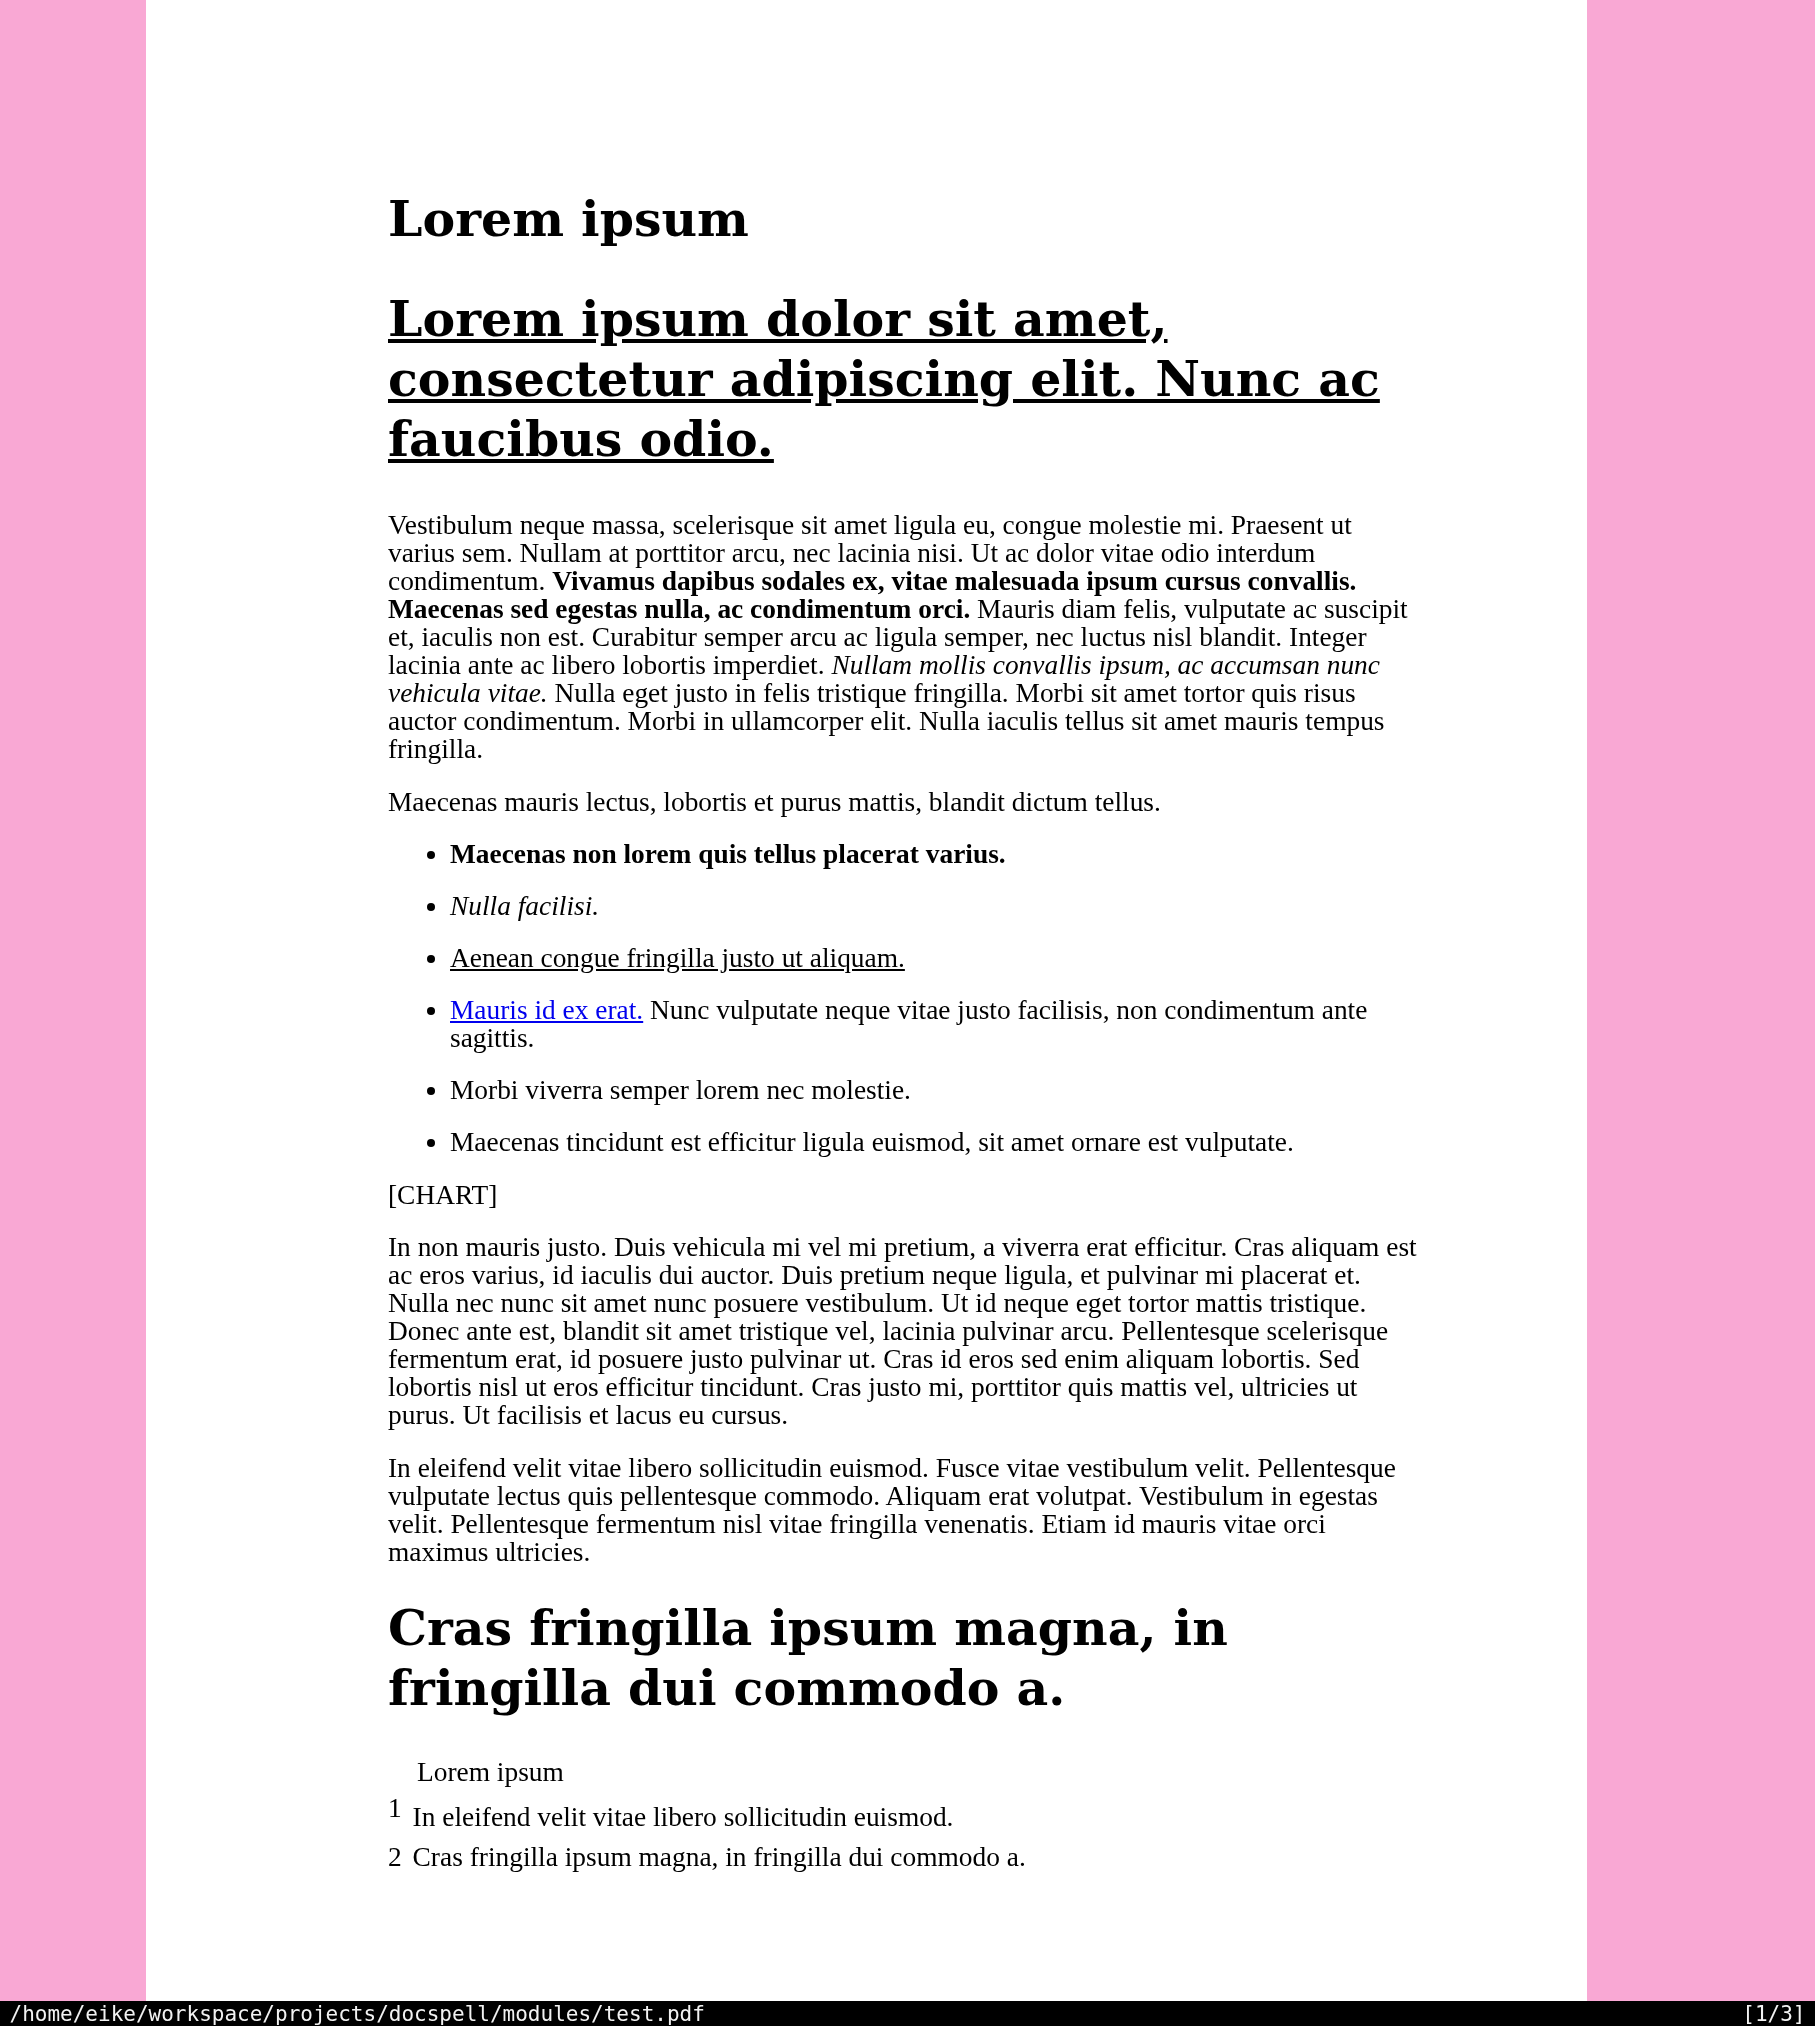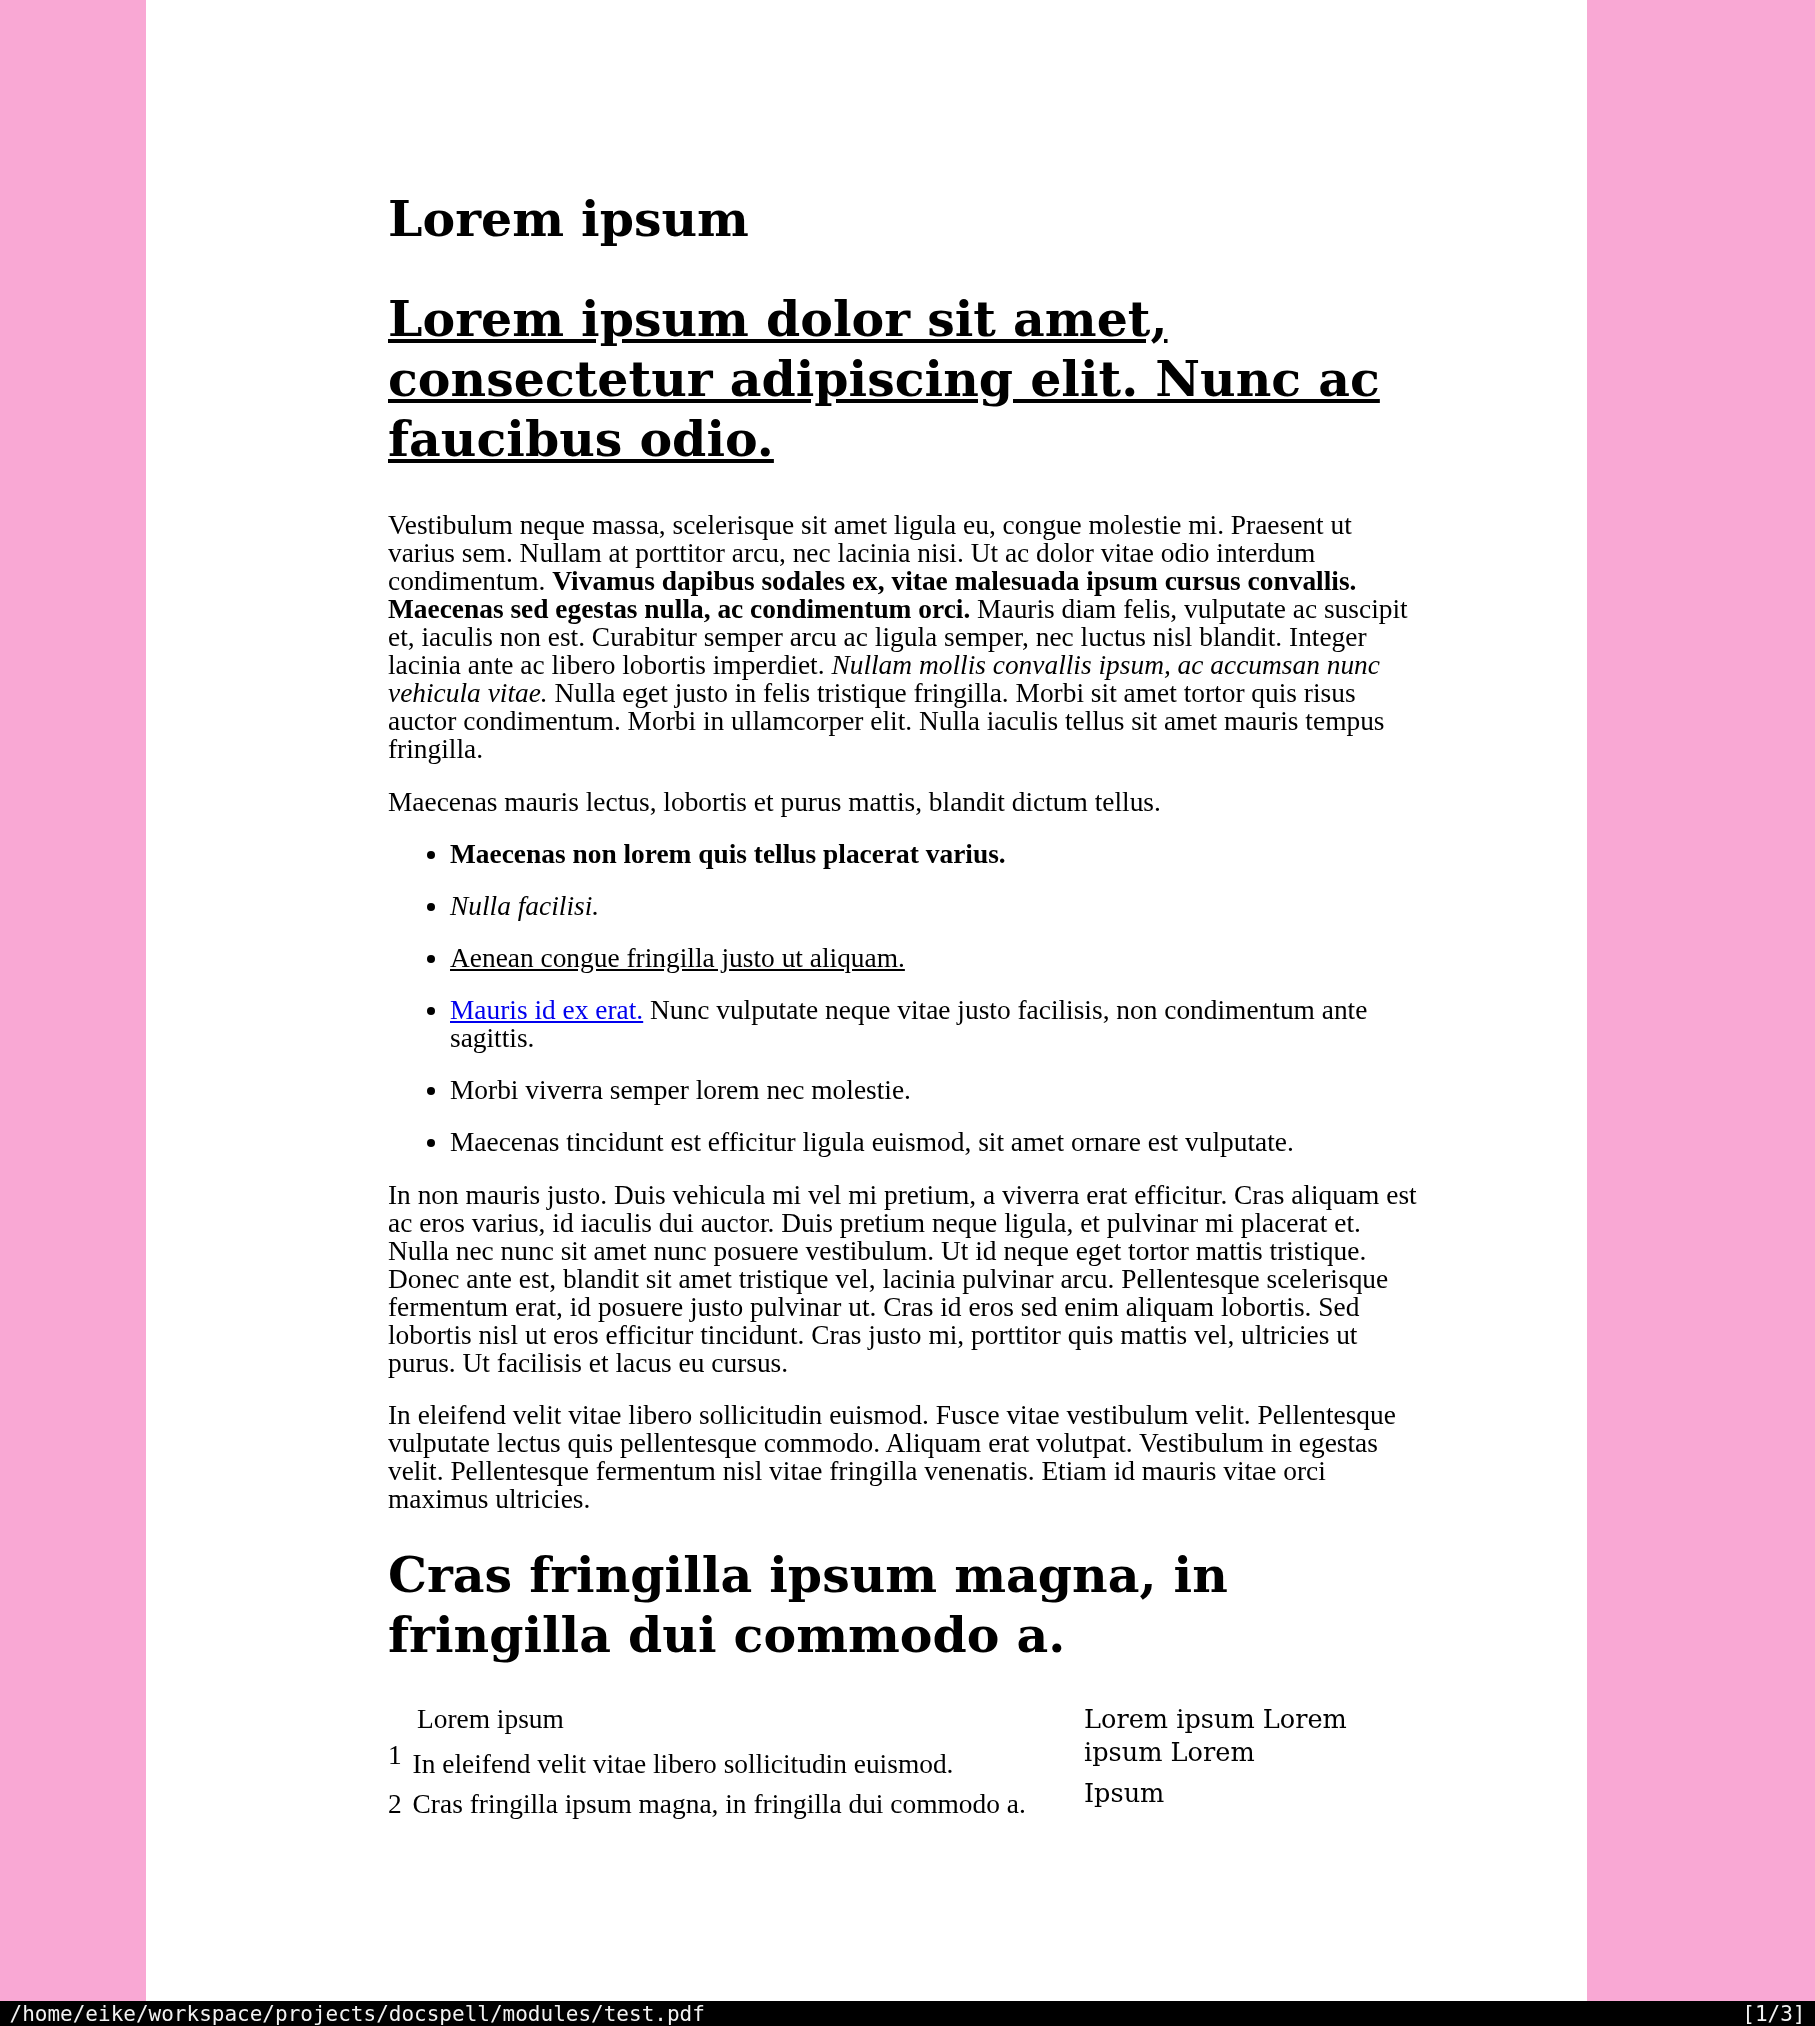--- a/index.html
+++ b/index.html
@@ -88,36 +88,33 @@
 
       <ul class="doc-list">
         <li class="bold">Maecenas non lorem quis tellus placerat varius.</li>
         <li class="italic">Nulla facilisi.</li>
         <li class="underline">Aenean congue fringilla justo ut aliquam.</li>
         <li><a class="doc-link">Mauris id ex erat.</a><span> Nunc vulputate neque vitae justo facilisis, non condimentum ante sagittis.</span></li>
         <li>Morbi viverra semper lorem nec molestie.</li>
         <li>Maecenas tincidunt est efficitur ligula euismod, sit amet ornare est vulputate.</li>
       </ul>
 
+      <p class="para">[CHART]</p>
 
       <p class="para">In non mauris justo. Duis vehicula mi vel mi pretium, a viverra erat efficitur. Cras aliquam est ac eros varius, id iaculis dui auctor. Duis pretium neque ligula, et pulvinar mi placerat et. Nulla nec nunc sit amet nunc posuere vestibulum. Ut id neque eget tortor mattis tristique. Donec ante est, blandit sit amet tristique vel, lacinia pulvinar arcu. Pellentesque scelerisque fermentum erat, id posuere justo pulvinar ut. Cras id eros sed enim aliquam lobortis. Sed lobortis nisl ut eros efficitur tincidunt. Cras justo mi, porttitor quis mattis vel, ultricies ut purus. Ut facilisis et lacus eu cursus.</p>
 
       <p class="para">In eleifend velit vitae libero sollicitudin euismod. Fusce vitae vestibulum velit. Pellentesque vulputate lectus quis pellentesque commodo. Aliquam erat volutpat. Vestibulum in egestas velit. Pellentesque fermentum nisl vitae fringilla venenatis. Etiam id mauris vitae orci maximus ultricies.</p>
 
       <div class="h2 section">Cras fringilla ipsum magna, in fringilla dui commodo a.</div>
 
       <div class="doc-table">
         <div class="t-left">
           <div class="t-header">Lorem ipsum</div>
           <div class="t-row"><span class="row-num sup">1</span><span>In eleifend velit vitae libero sollicitudin euismod.</span></div>
           <div class="t-row"><span class="row-num">2</span><span>Cras fringilla ipsum magna, in fringilla dui commodo a.</span></div>
-        </div>
-        <div class="t-right">
-          <div class="t-cell1">Lorem ipsum Lorem ipsum Lorem</div>
-          <div class="t-cell2">Ipsum</div>
         </div>
       </div>
 
     </div>
   </div>
 
   <div class="statusbar">
     <span>/home/eike/workspace/projects/docspell/modules/test.pdf</span>
     <span>[1/3]</span>
   </div>

